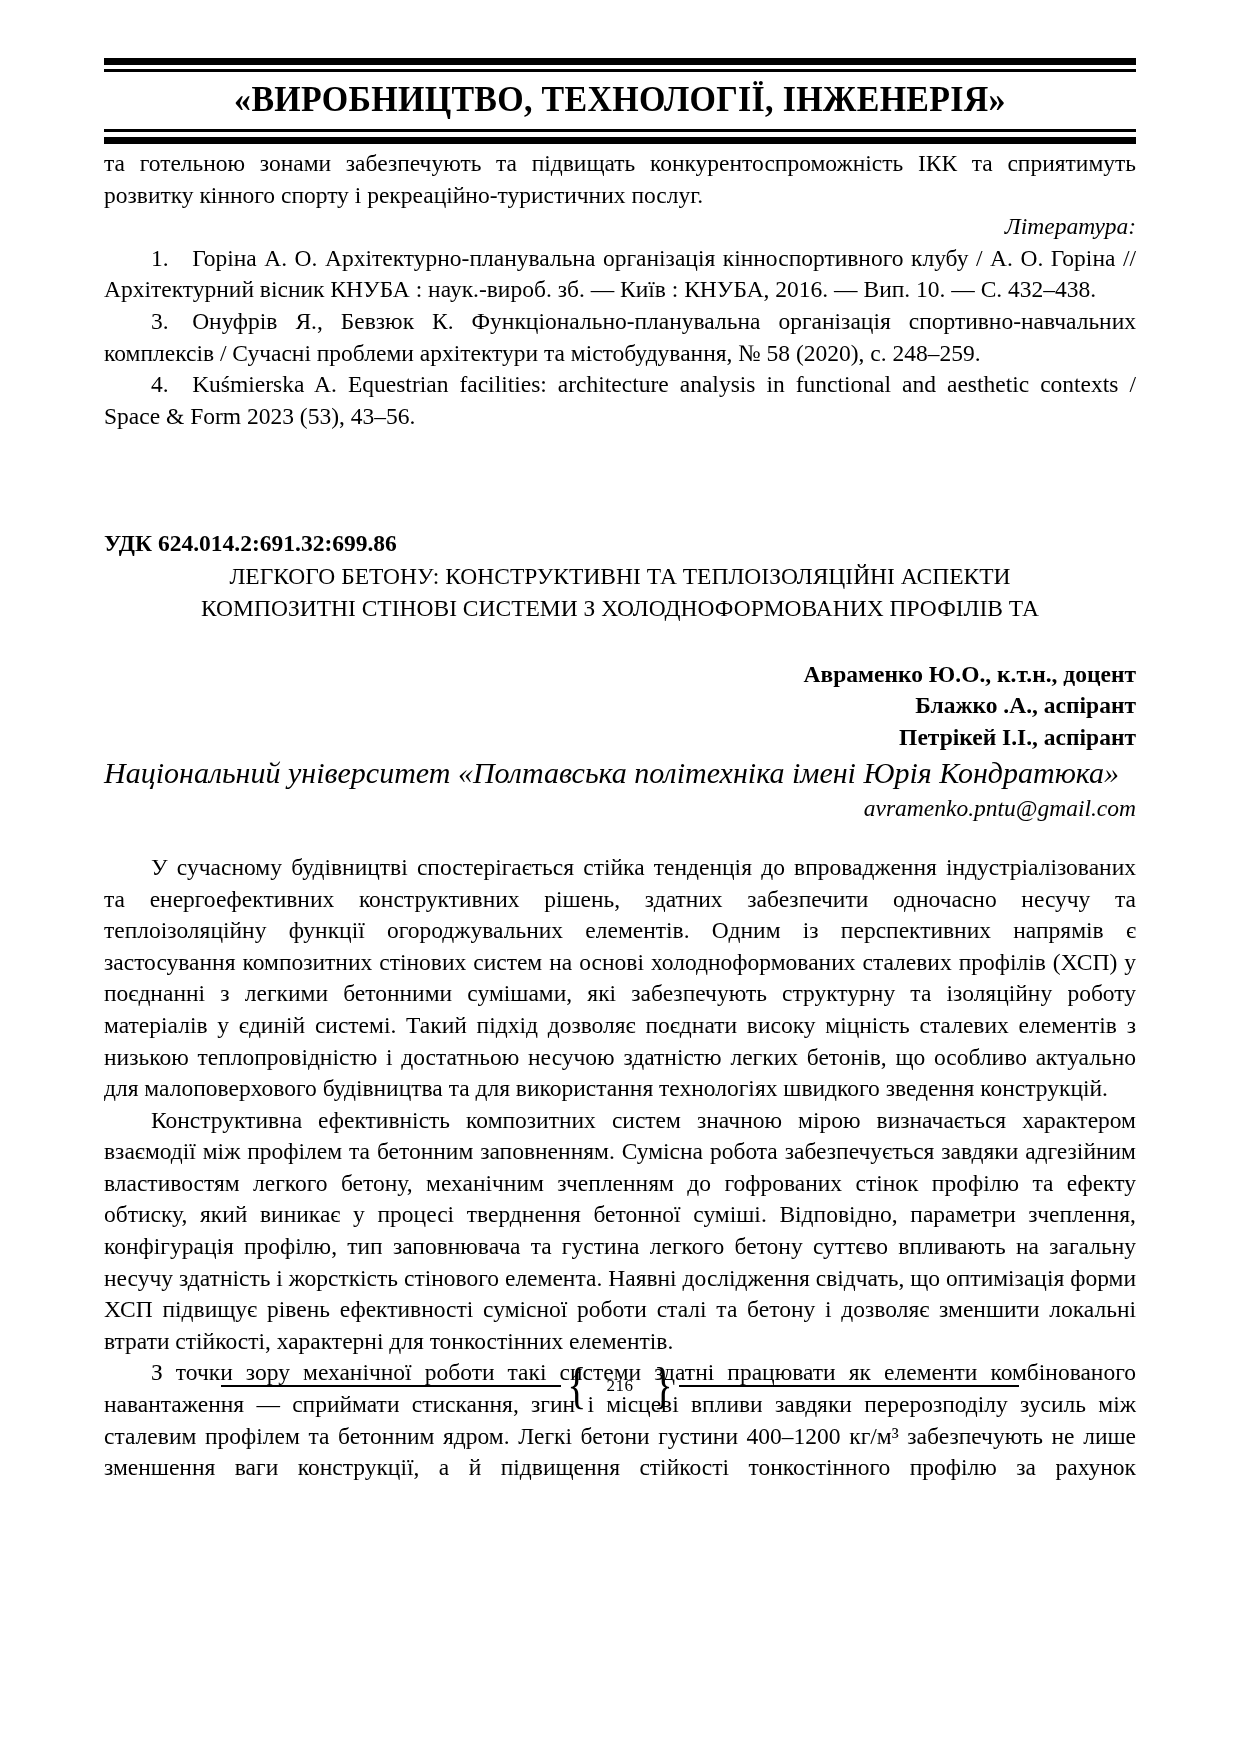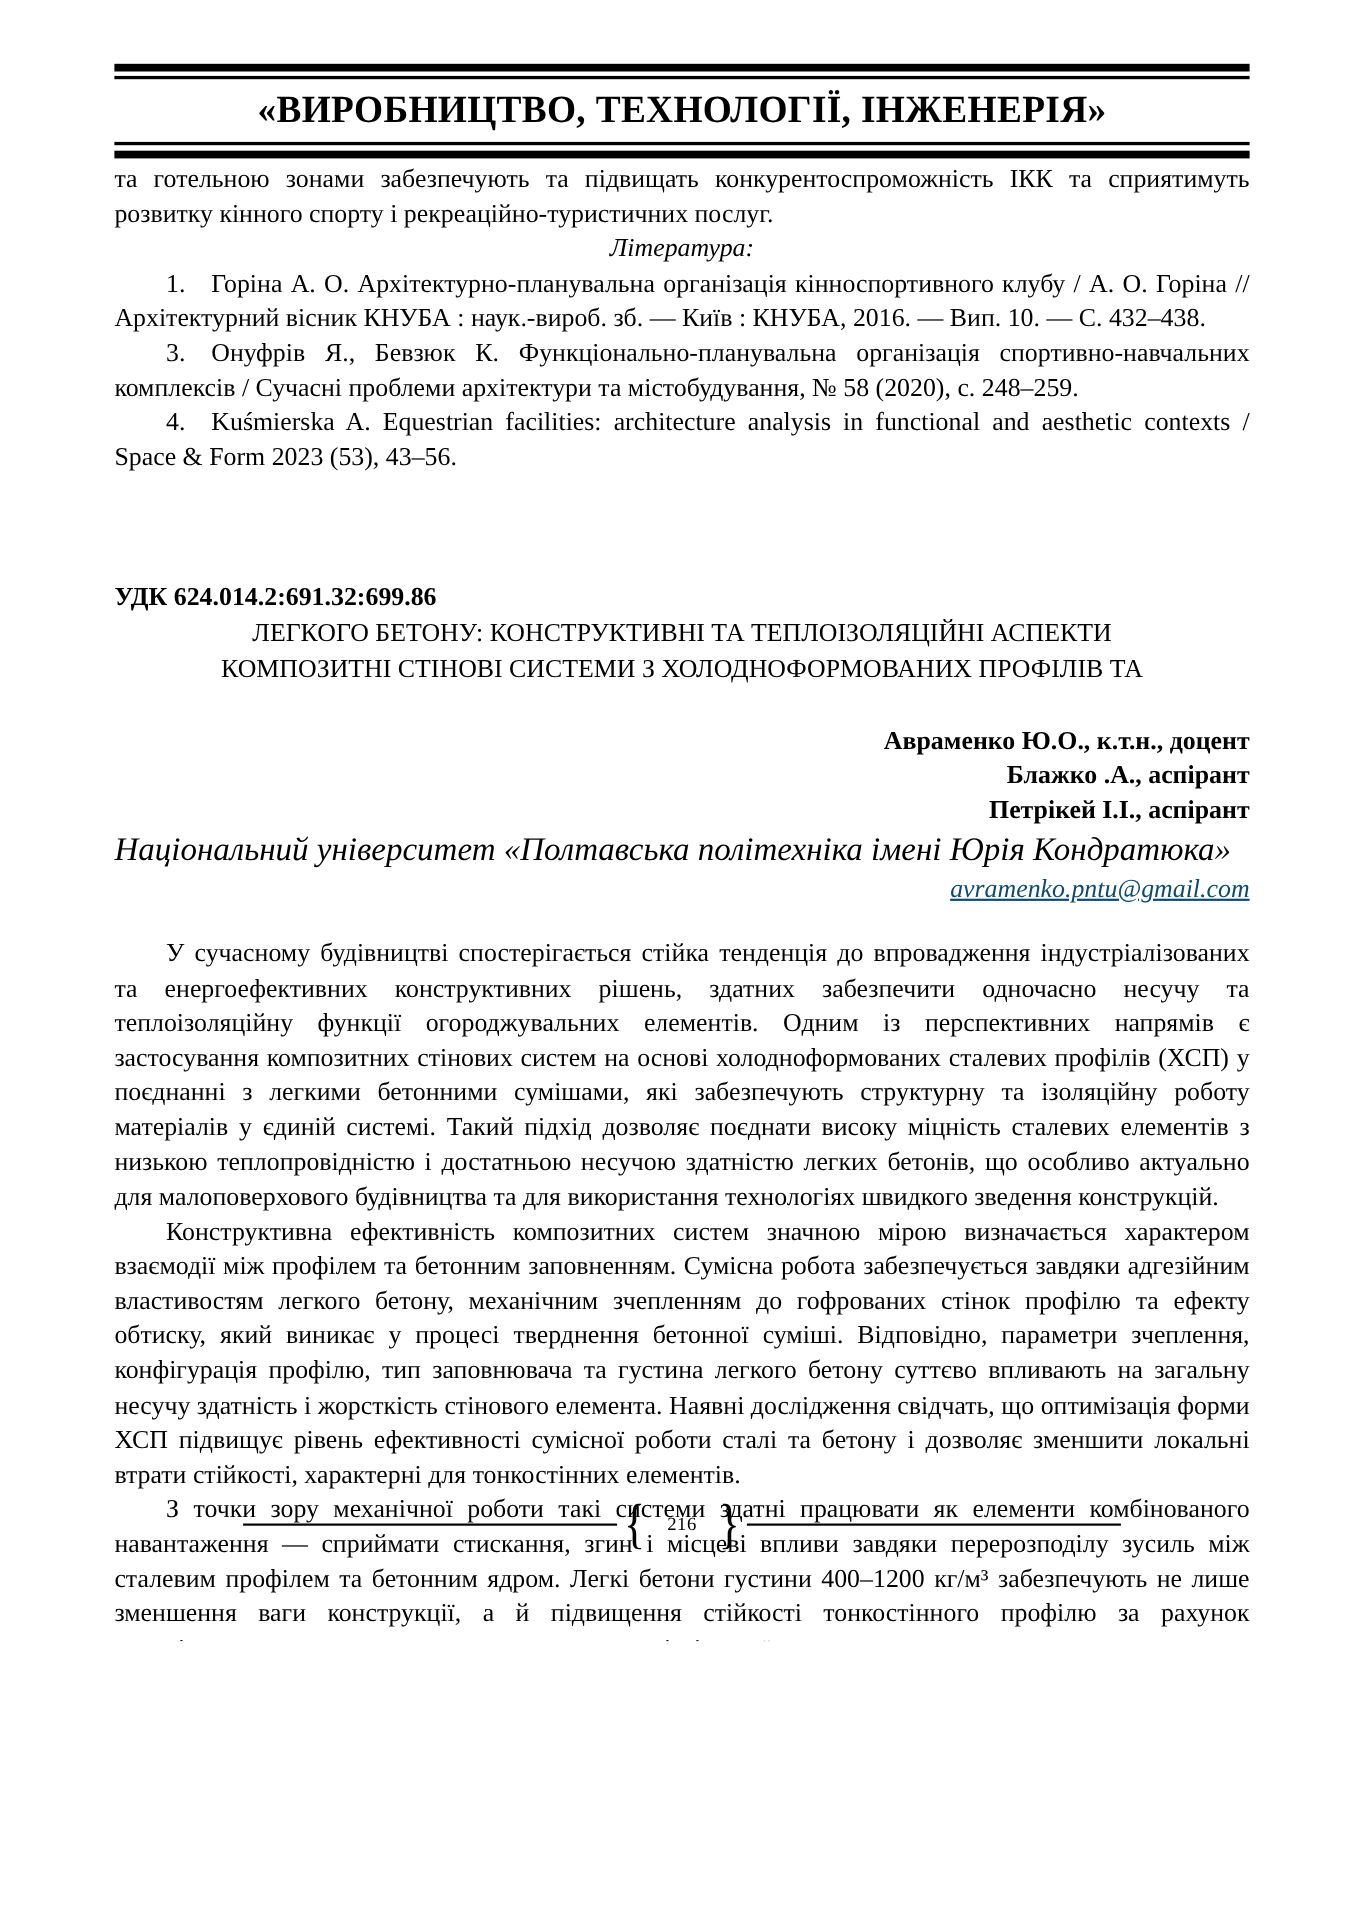--- a/index.html
+++ b/index.html
@@ -61,21 +61,21 @@
     margin: 0;
     font-size: 23.5px;
     line-height: 1.345;
     text-align: justify;
     text-justify: inter-word;
     hyphens: none;
   }
   .indent { text-indent: 47px; }
 
   .lit-heading {
-    text-align: center;
+    text-align: right;
     font-style: italic;
     font-size: 23.5px;
     line-height: 1.345;
   }
   .ref {
     font-size: 23.5px;
     line-height: 1.345;
     text-align: justify;
   }
   .ref-indent { text-indent: 47px; }
@@ -103,23 +103,22 @@
     font-style: italic;
     font-size: 30px;
     line-height: 1.33;
   }
   .email-line {
     text-align: right;
     font-size: 23.5px;
     line-height: 1.33;
   }
   .email-link {
-    color: #0c4a6e;
+    color: #000000;
     font-style: italic;
-    text-decoration: underline;
   }
   .sp-20 { height: 20px; }
   .sp-28 { height: 28px; }
   .sp-36 { height: 36px; }
   .sp-76 { height: 76px; }
 
   
   .footer {
     position: absolute;
     left: 0;

